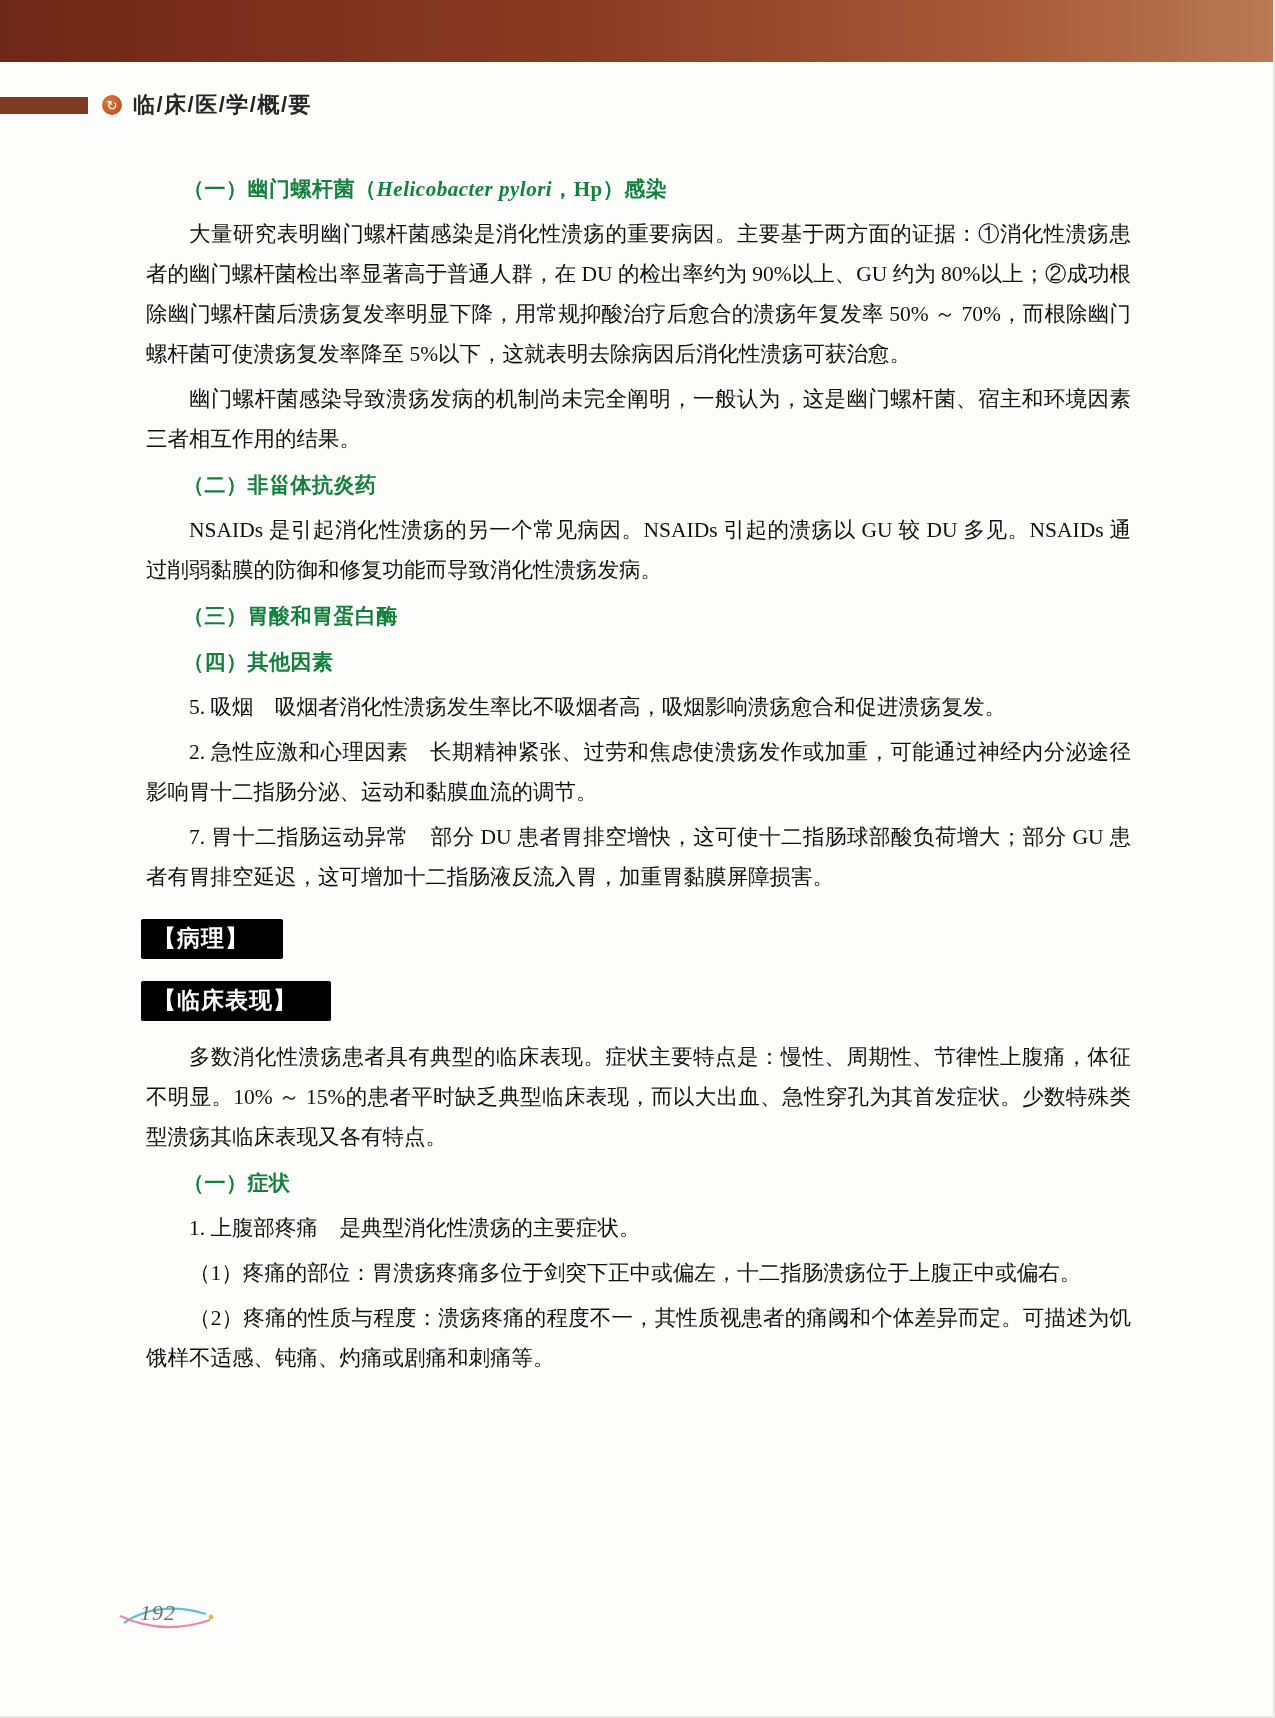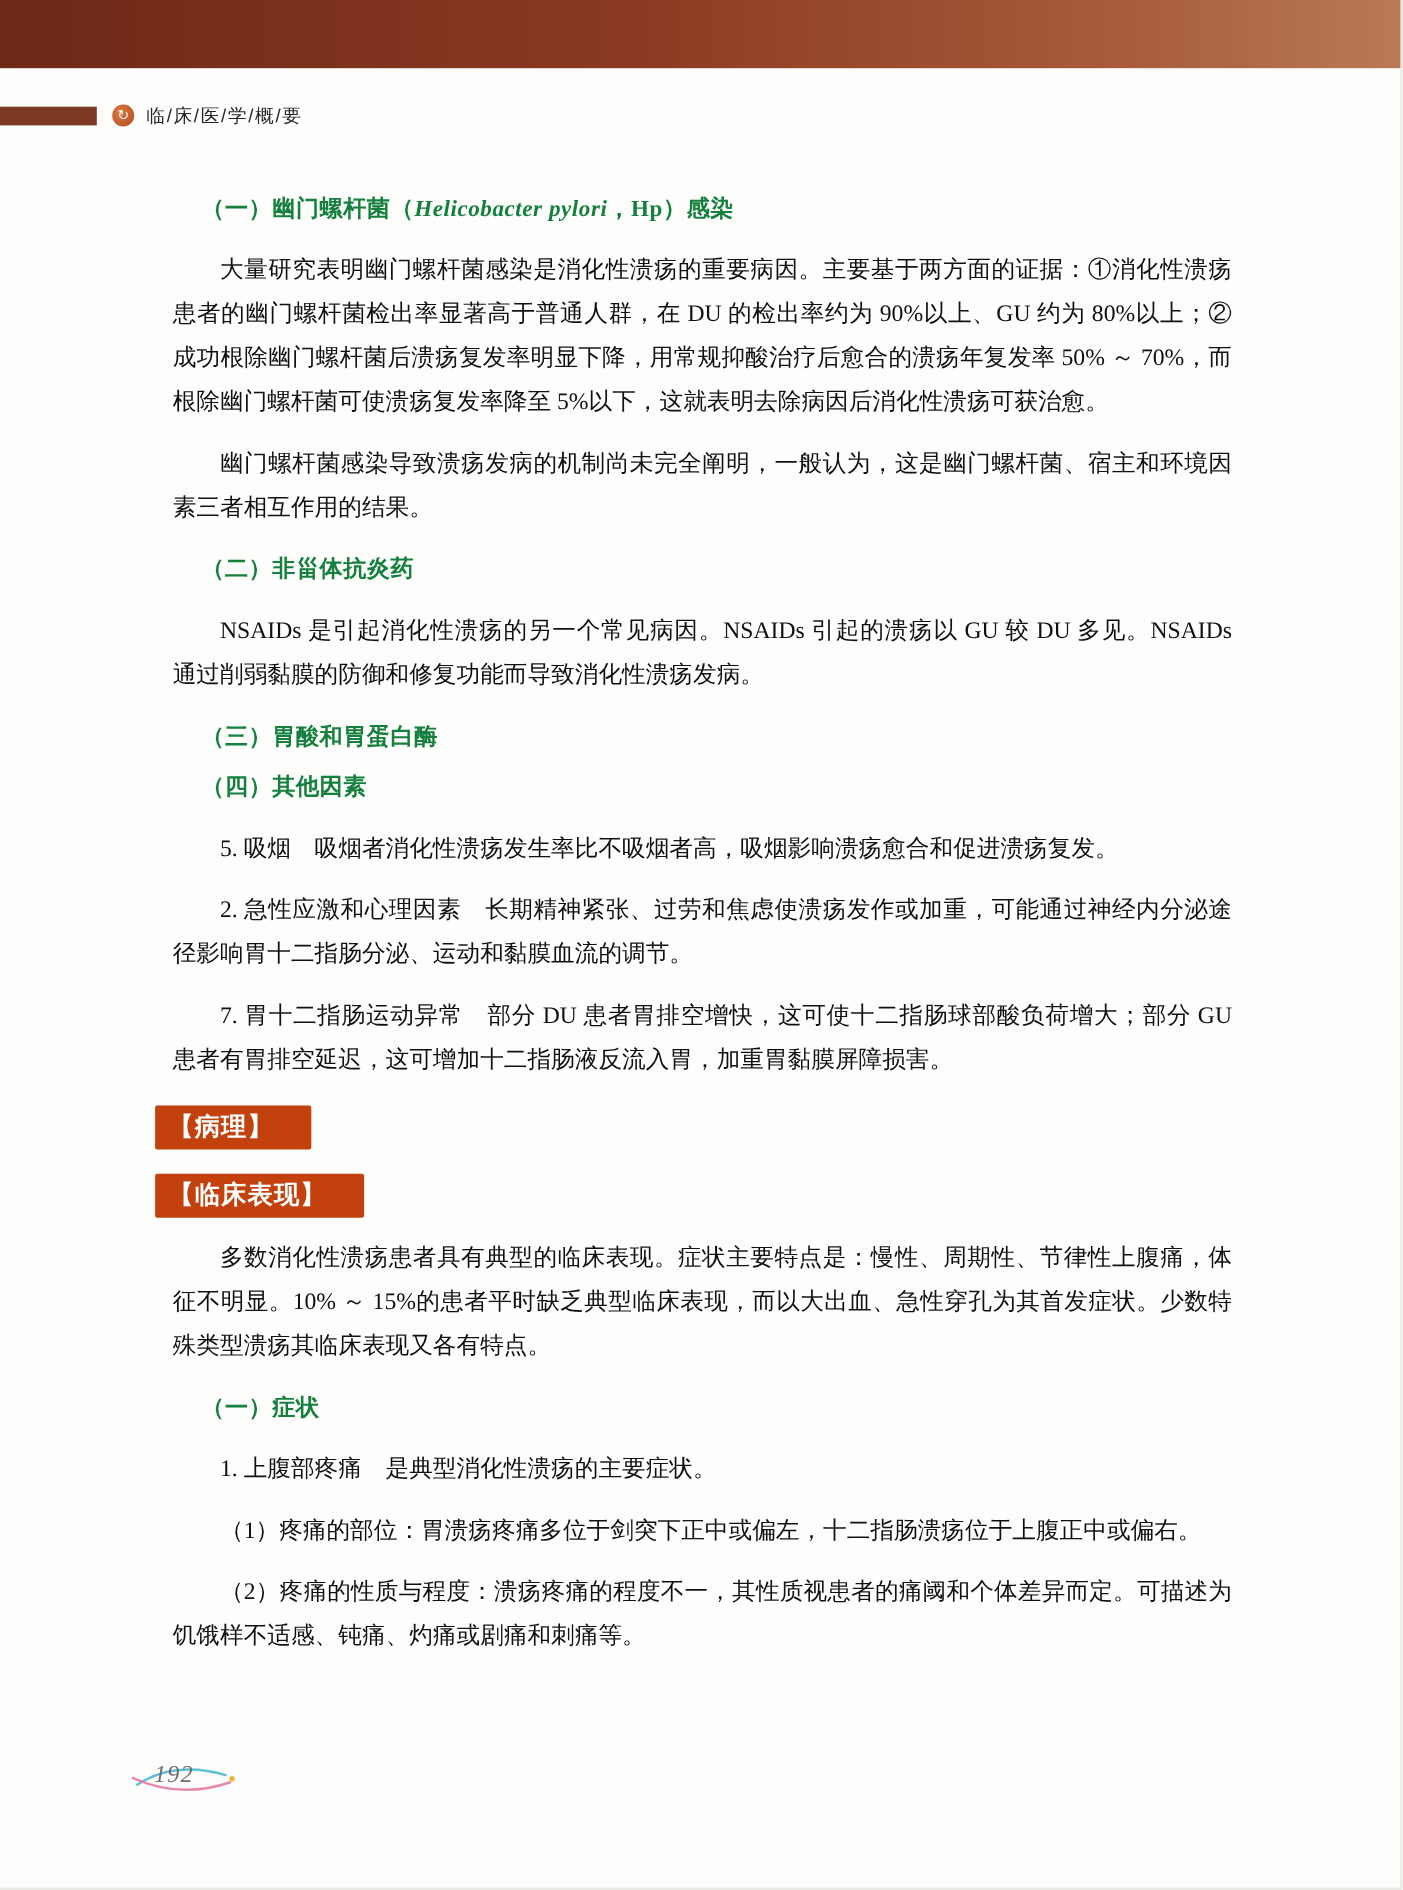--- a/index.html
+++ b/index.html
@@ -19,36 +19,36 @@
   .running-head{position:absolute;top:94px;left:0;height:22px;display:flex;align-items:center;}
   .head-bar{width:88px;height:17px;background:#7c3a24;}
   .head-icon{
     width:20px;height:20px;border-radius:50%;margin-left:14px;
     background:radial-gradient(circle at 35% 35%,#d97a3e,#b34a1e);
     color:#fff;display:flex;align-items:center;justify-content:center;
     font-size:13px;font-family:"DejaVu Sans",sans-serif;line-height:1;
   }
   .head-title{
     margin-left:11px;font-family:"Liberation Sans","DejaVu Sans",sans-serif;
-    font-weight:normal;font-size:17px;color:#262626;letter-spacing:1.5px;
+    font-weight:bold;font-size:22px;color:#262626;letter-spacing:1.5px;
   }
   
   .content{position:absolute;top:163px;left:141px;width:995px;}
   .para{
-    font-size:21.5px;line-height:40px;margin:16px;
+    font-size:21.5px;line-height:40px;margin:5px;
     text-indent:2em;text-align:justify;color:#101010;
   }
   .heading{
     font-size:21px;line-height:40px;margin:6px 0 2px 0;padding-left:2em;
     font-weight:bold;color:#15803d;letter-spacing:0.5px;
   }
   .heading .lat-italic{font-style:italic;font-weight:bold;}
   .label-row{margin:22px 0 16px 0;}
   .section-label{
-    display:inline-block;background:#c2410c;color:#ffffff;
+    display:inline-block;background:#000000;color:#ffffff;
     font-family:"Liberation Sans","DejaVu Sans",sans-serif;
     font-weight:bold;font-size:23px;line-height:1;
     padding:8px 34px 9px 12px;border-radius:2px;
     letter-spacing:1px;
   }
   
   .footer{position:absolute;left:118px;top:1592px;width:110px;height:48px;font-style:italic;}
   .footer svg{position:absolute;left:0;top:4px;}
   .page-num{
     position:absolute;left:22px;top:8px;

